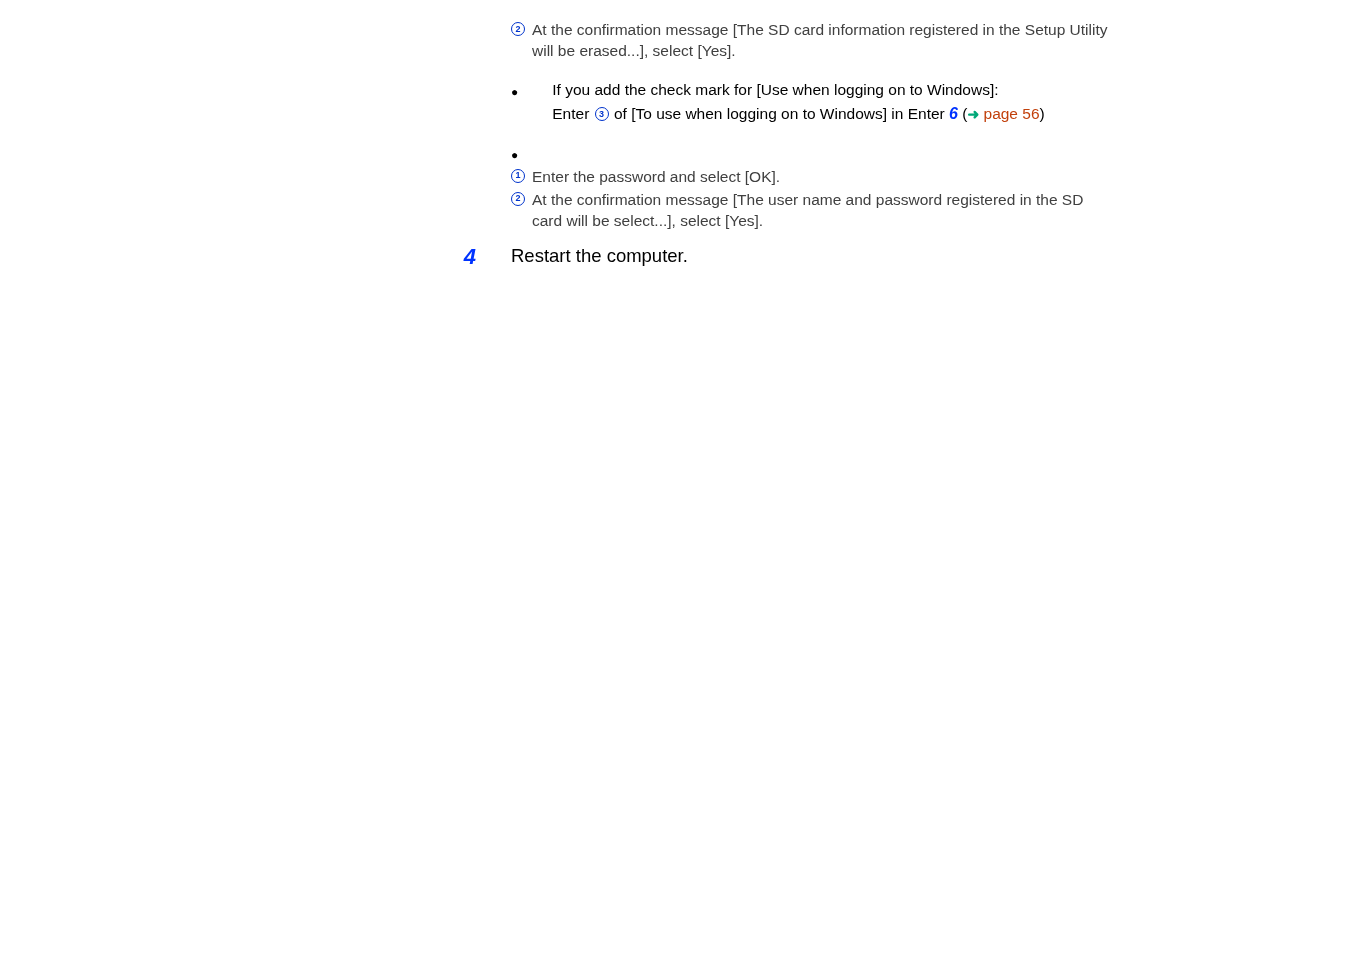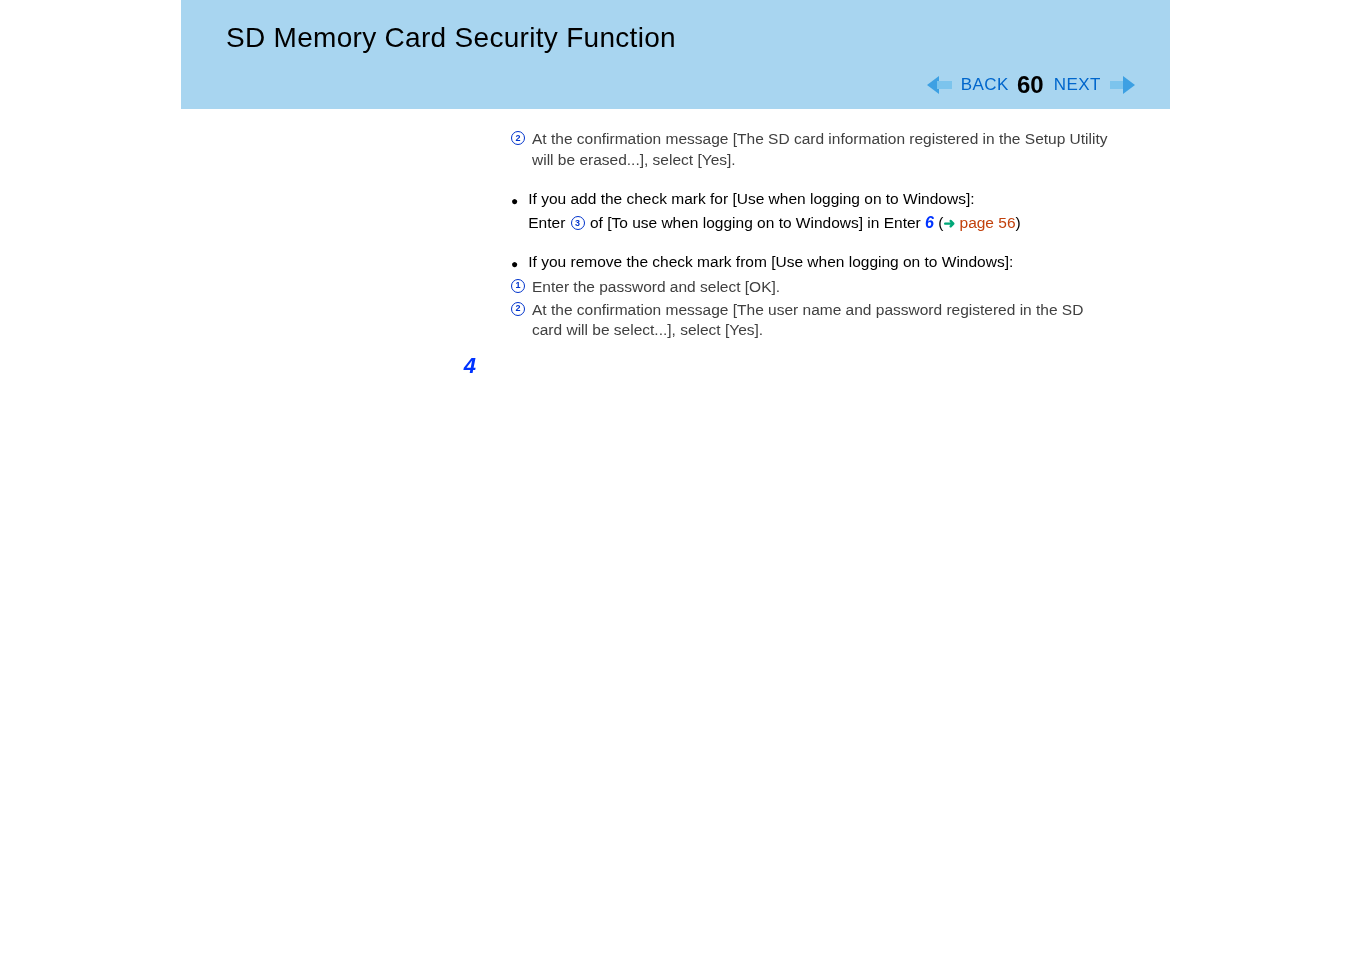--- a/index.html
+++ b/index.html
@@ -118,20 +118,21 @@
     .bullet {
       font-size: 12px;
       margin-right: 10px;
       margin-top: 4px;
       flex-shrink: 0;
     }
     .bullet-text {
       font-size: 15.5px;
       color: #000;
       line-height: 1.35;
+      margin-left: 24px;
     }
     .inline-circled {
       display: inline-flex;
       align-items: center;
       justify-content: center;
       width: 14px;
       height: 14px;
       border: 1.3px solid #0033cc;
       border-radius: 50%;
       color: #0033cc;
@@ -165,40 +166,20 @@
       line-height: 1.3;
     }
     .sub-indent {
       margin-top: 2px;
     }
   </style>
 </head>
 <body>
 
 <div class="page">
-  <div class="header">
-    <div class="page-title">SD Memory Card Security Function</div>
-    <div class="nav">
-      <span class="nav-arrow">
-        <svg width="28" height="22" viewBox="0 0 28 22">
-          <polygon points="12,2 0,11 12,20" fill="#3da0e3"></polygon>
-          <rect x="10" y="7" width="15" height="8" fill="#7cc4ed"></rect>
-        </svg>
-      </span>
-      <span class="nav-back">BACK</span>
-      <span class="nav-page">60</span>
-      <span class="nav-next">NEXT</span>
-      <span class="nav-arrow">
-        <svg width="28" height="22" viewBox="0 0 28 22">
-          <rect x="3" y="7" width="15" height="8" fill="#7cc4ed"></rect>
-          <polygon points="16,2 28,11 16,20" fill="#3da0e3"></polygon>
-        </svg>
-      </span>
-    </div>
-  </div>
 
   <div class="content">
 
     <div class="section-row">
       <div class="step-number-col"></div>
       <div class="content-col">
         <div class="numbered-item">
           <span class="circled">2</span>
           <span class="item-text">At the confirmation message [The SD card information registered in the Setup Utility will be erased...], select [Yes].</span>
         </div>
@@ -220,34 +201,36 @@
       </div>
     </div>
 
     <div class="gap-md"></div>
 
     <div class="section-row">
       <div class="step-number-col"></div>
       <div class="content-col">
         <div class="bullet-item">
           <span class="bullet">●</span>
-          <span class="bullet-text">If you remove the check mark from [Use when logging on to Windows]:</span>
         </div>
         <div class="gap-sm"></div>
         <div class="numbered-item" style="margin-bottom:2px;">
           <span class="circled">1</span>
           <span class="item-text">Enter the password and select [OK].</span>
         </div>
         <div class="numbered-item">
           <span class="circled">2</span>
           <span class="item-text">At the confirmation message [The user name and password registered in the SD card will be select...], select [Yes].</span>
         </div>
       </div>
     </div>
 
     <div class="section-row" style="margin-top:-6px;">
       <div class="step-number-col">
         <span class="big-step-num">4</span>
       </div>
+      <div class="content-col">
+        <span class="step4-text">Restart the computer.</span>
+      </div>
     </div>
 
   </div>
 </div>
 
 </body></html>

